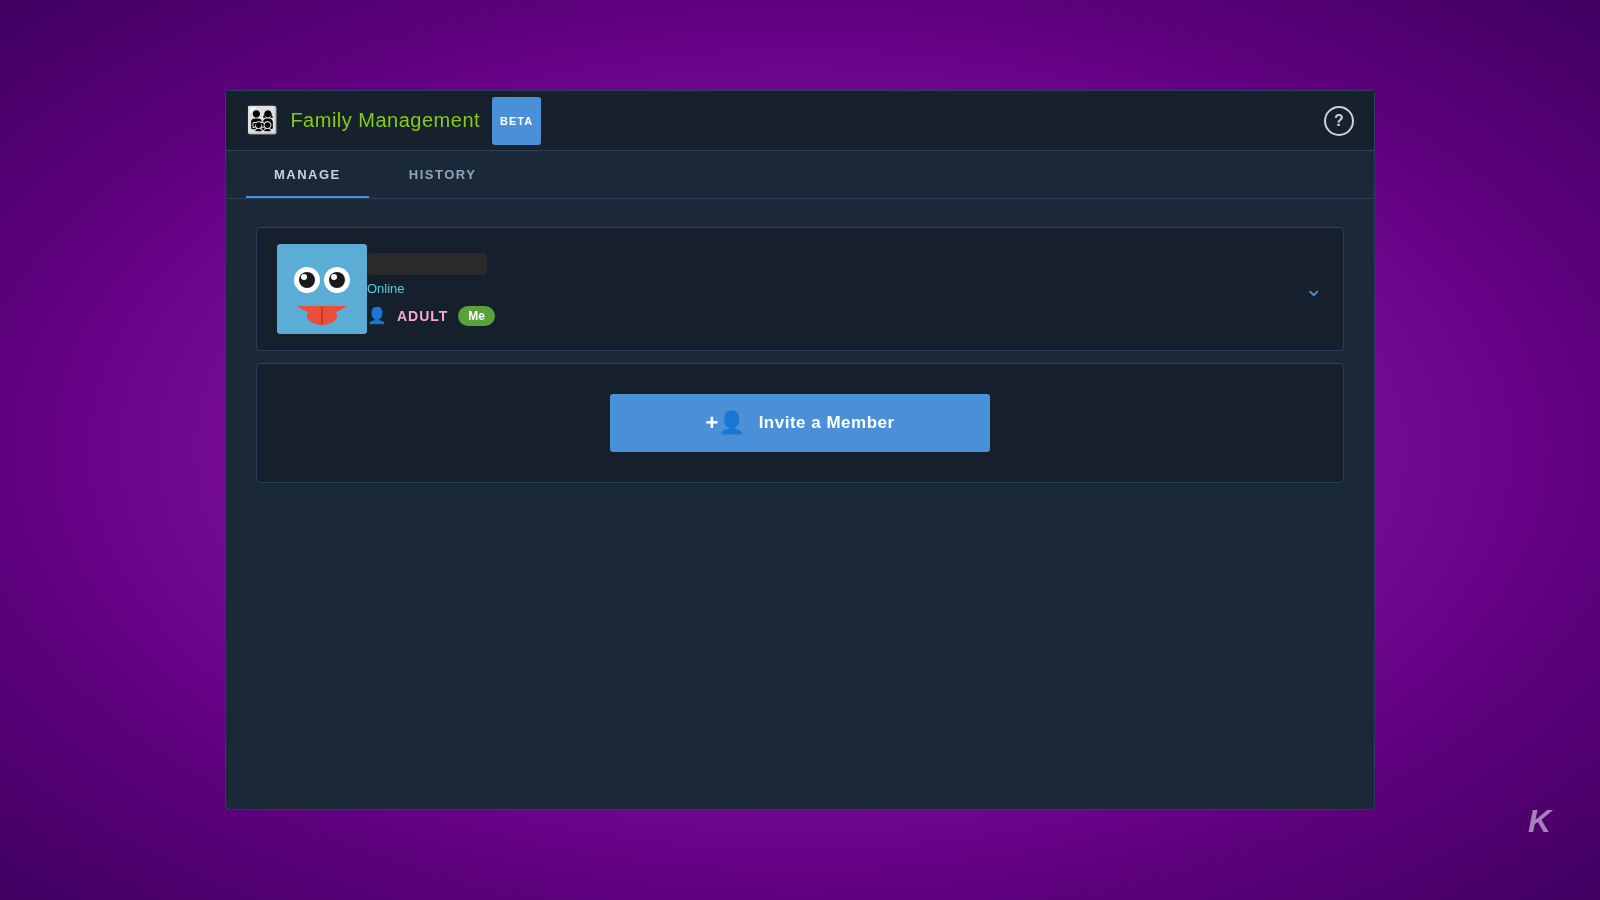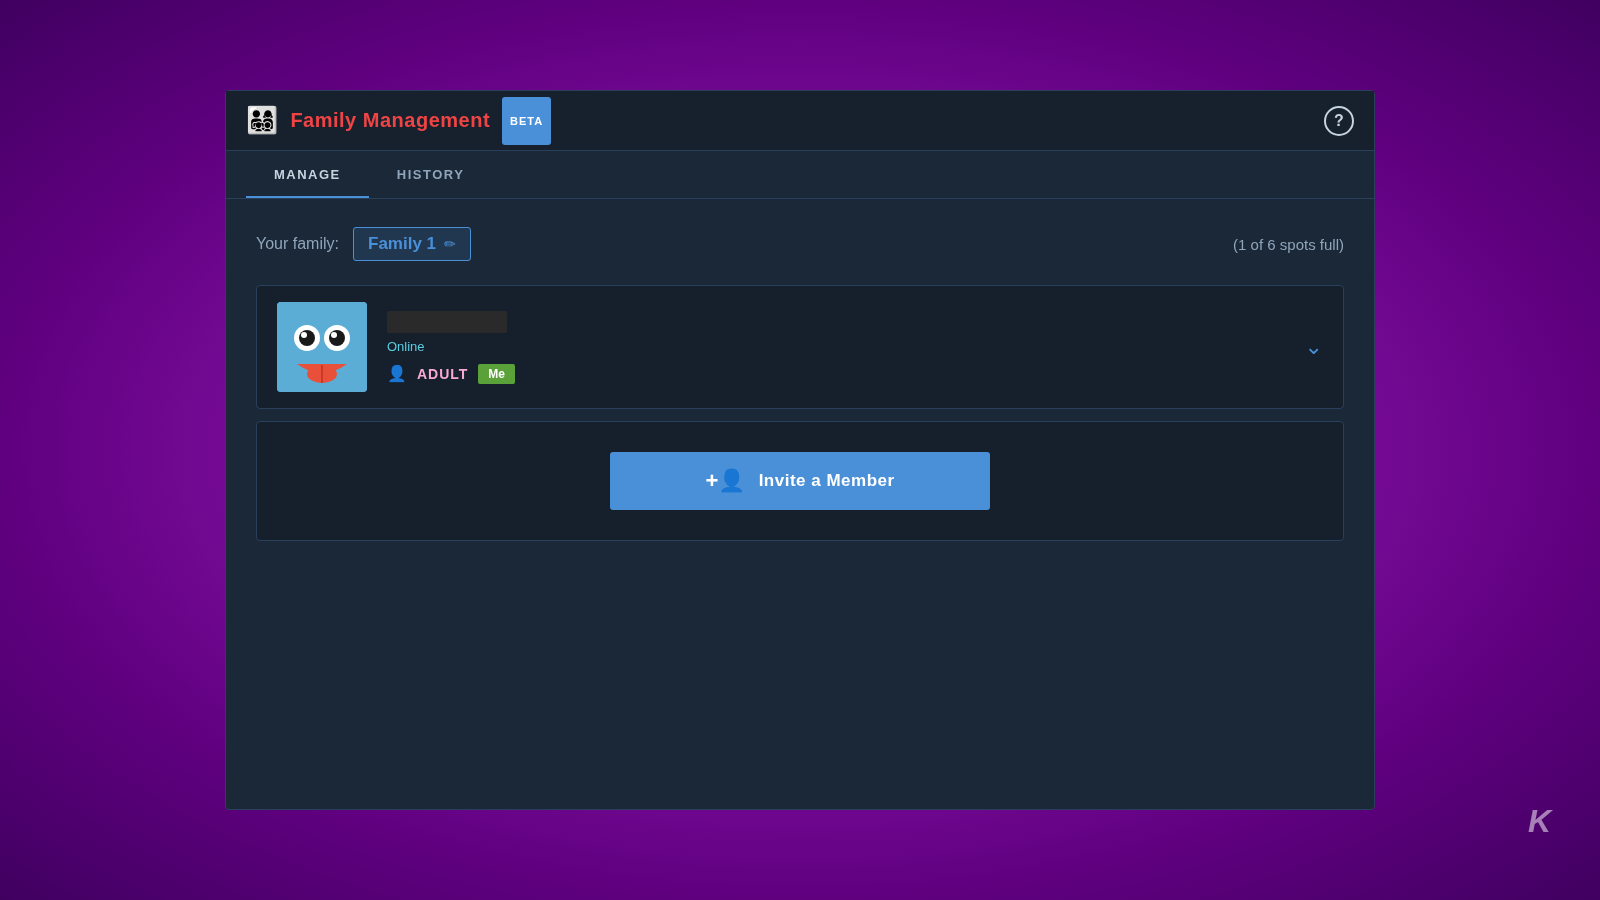--- a/index.html
+++ b/index.html
@@ -44,22 +44,22 @@
       flex: 1;
     }
 
     .family-icon {
       color: #c6d4df;
       font-size: 26px;
     }
 
     .title-text {
       font-size: 20px;
-      font-weight: 700;
-      color: #ef4444;
+      font-weight: 400;
+      color: #84cc16;
       letter-spacing: 0.5px;
     }
 
     .beta-badge {
       background: #4a90d9;
       color: #fff;
       font-size: 11px;
       font-weight: 700;
       padding: 18px 8px;
       border-radius: 3px;
@@ -79,21 +79,21 @@
       font-weight: bold;
       cursor: pointer;
     }
 
     
     .tabs-bar {
       background: #1b2838;
       padding: 0 20px;
       display: flex;
       align-items: flex-end;
-      gap: 0;
+      gap: 12px;
       border-bottom: 1px solid #2a3f5c;
       flex-shrink: 0;
     }
 
     .tab {
       padding: 16px 28px 14px;
       font-size: 13px;
       font-weight: 600;
       letter-spacing: 1.5px;
       color: #8fa5bb;
@@ -161,21 +161,20 @@
     }
 
     
     .member-card {
       background: #16202d;
       border: 1px solid #2a3f5c;
       border-radius: 4px;
       padding: 16px 20px;
       display: flex;
       align-items: center;
-      gap: 20px;
       margin-bottom: 12px;
     }
 
     .avatar-container {
       width: 90px;
       height: 90px;
       flex-shrink: 0;
       border-radius: 4px;
       overflow: hidden;
       background: #5badd6;
@@ -227,21 +226,21 @@
       color: #f9a8d4;
       letter-spacing: 1px;
     }
 
     .me-badge {
       background: #5ba13a;
       color: #fff;
       font-size: 12px;
       font-weight: 700;
       padding: 3px 10px;
-      border-radius: 2px;
+      border-radius: 10px;
     }
 
     .expand-btn {
       color: #4a90d9;
       font-size: 22px;
       cursor: pointer;
       margin-left: auto;
     }
 
     
@@ -302,30 +301,20 @@
     <div class="help-btn">?</div>
   </div>
 
   <div class="tabs-bar">
     <div class="tab active">MANAGE</div>
     <div class="tab">HISTORY</div>
   </div>
 
   <div class="content">
 
-    <div class="family-header">
-      <div class="family-label-row">
-        <span class="your-family-text">Your family:</span>
-        <button class="family-name-btn">
-          <span class="family-name-text">Family 1</span>
-          <span class="edit-icon">✏</span>
-        </button>
-      </div>
-      <span class="spots-text">(1 of 6 spots full)</span>
-    </div>
 
     <div class="member-card">
       <div class="avatar-container">
         <svg class="avatar-svg" viewBox="0 0 90 90" xmlns="http://www.w3.org/2000/svg">
 
           <rect width="90" height="90" fill="#5badd6"></rect>
 
           <rect x="10" y="10" width="70" height="70" rx="8" fill="#5badd6"></rect>
 
           <circle cx="30" cy="36" r="13" fill="white"></circle>

